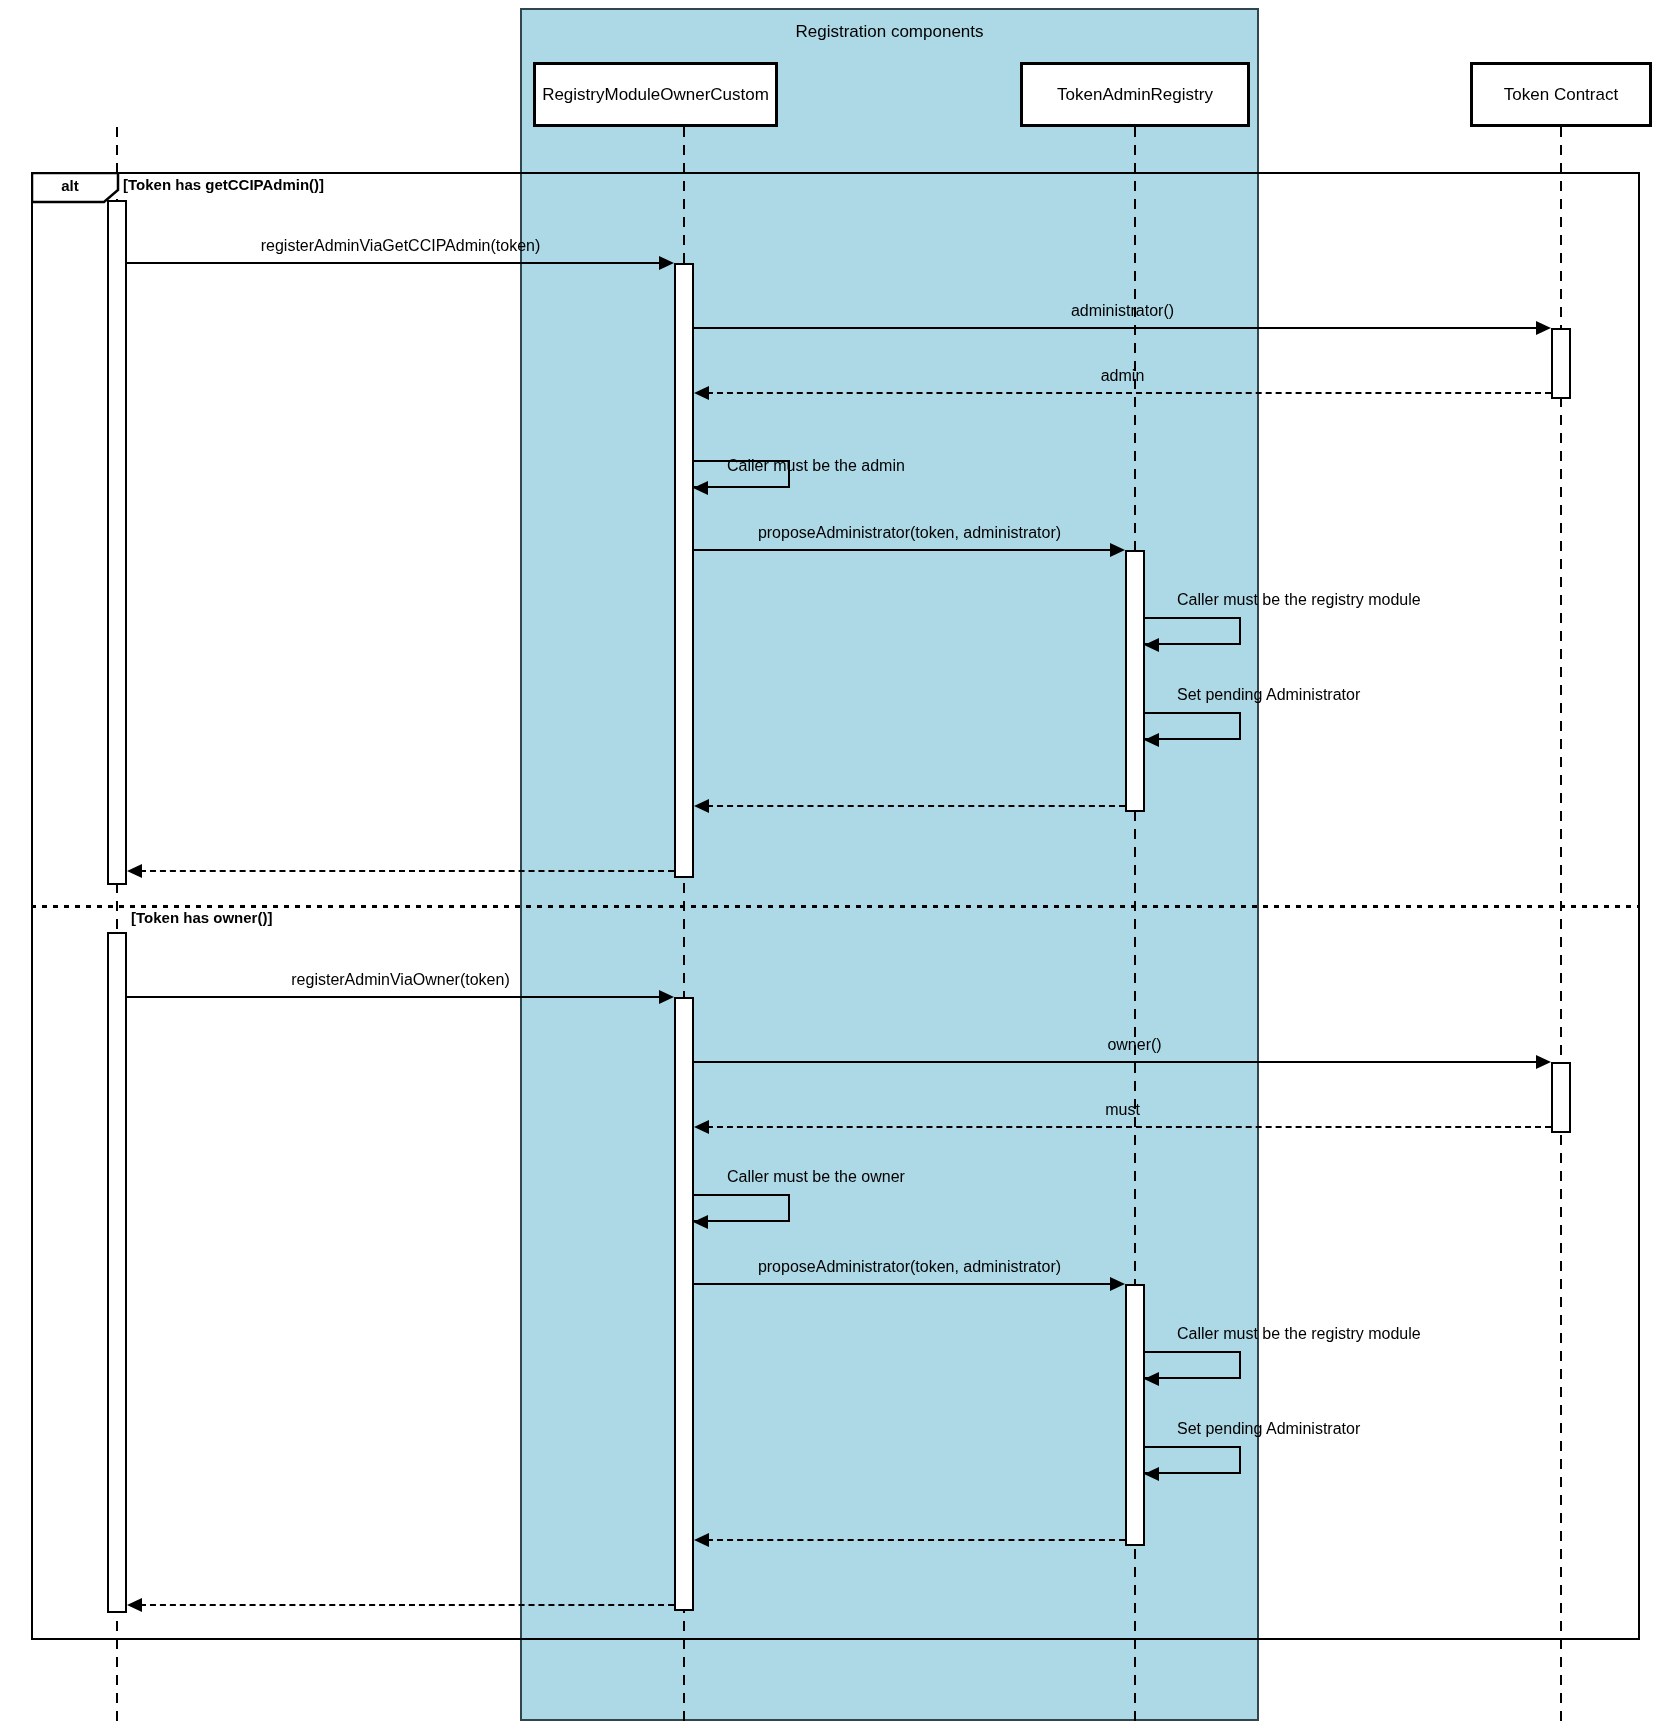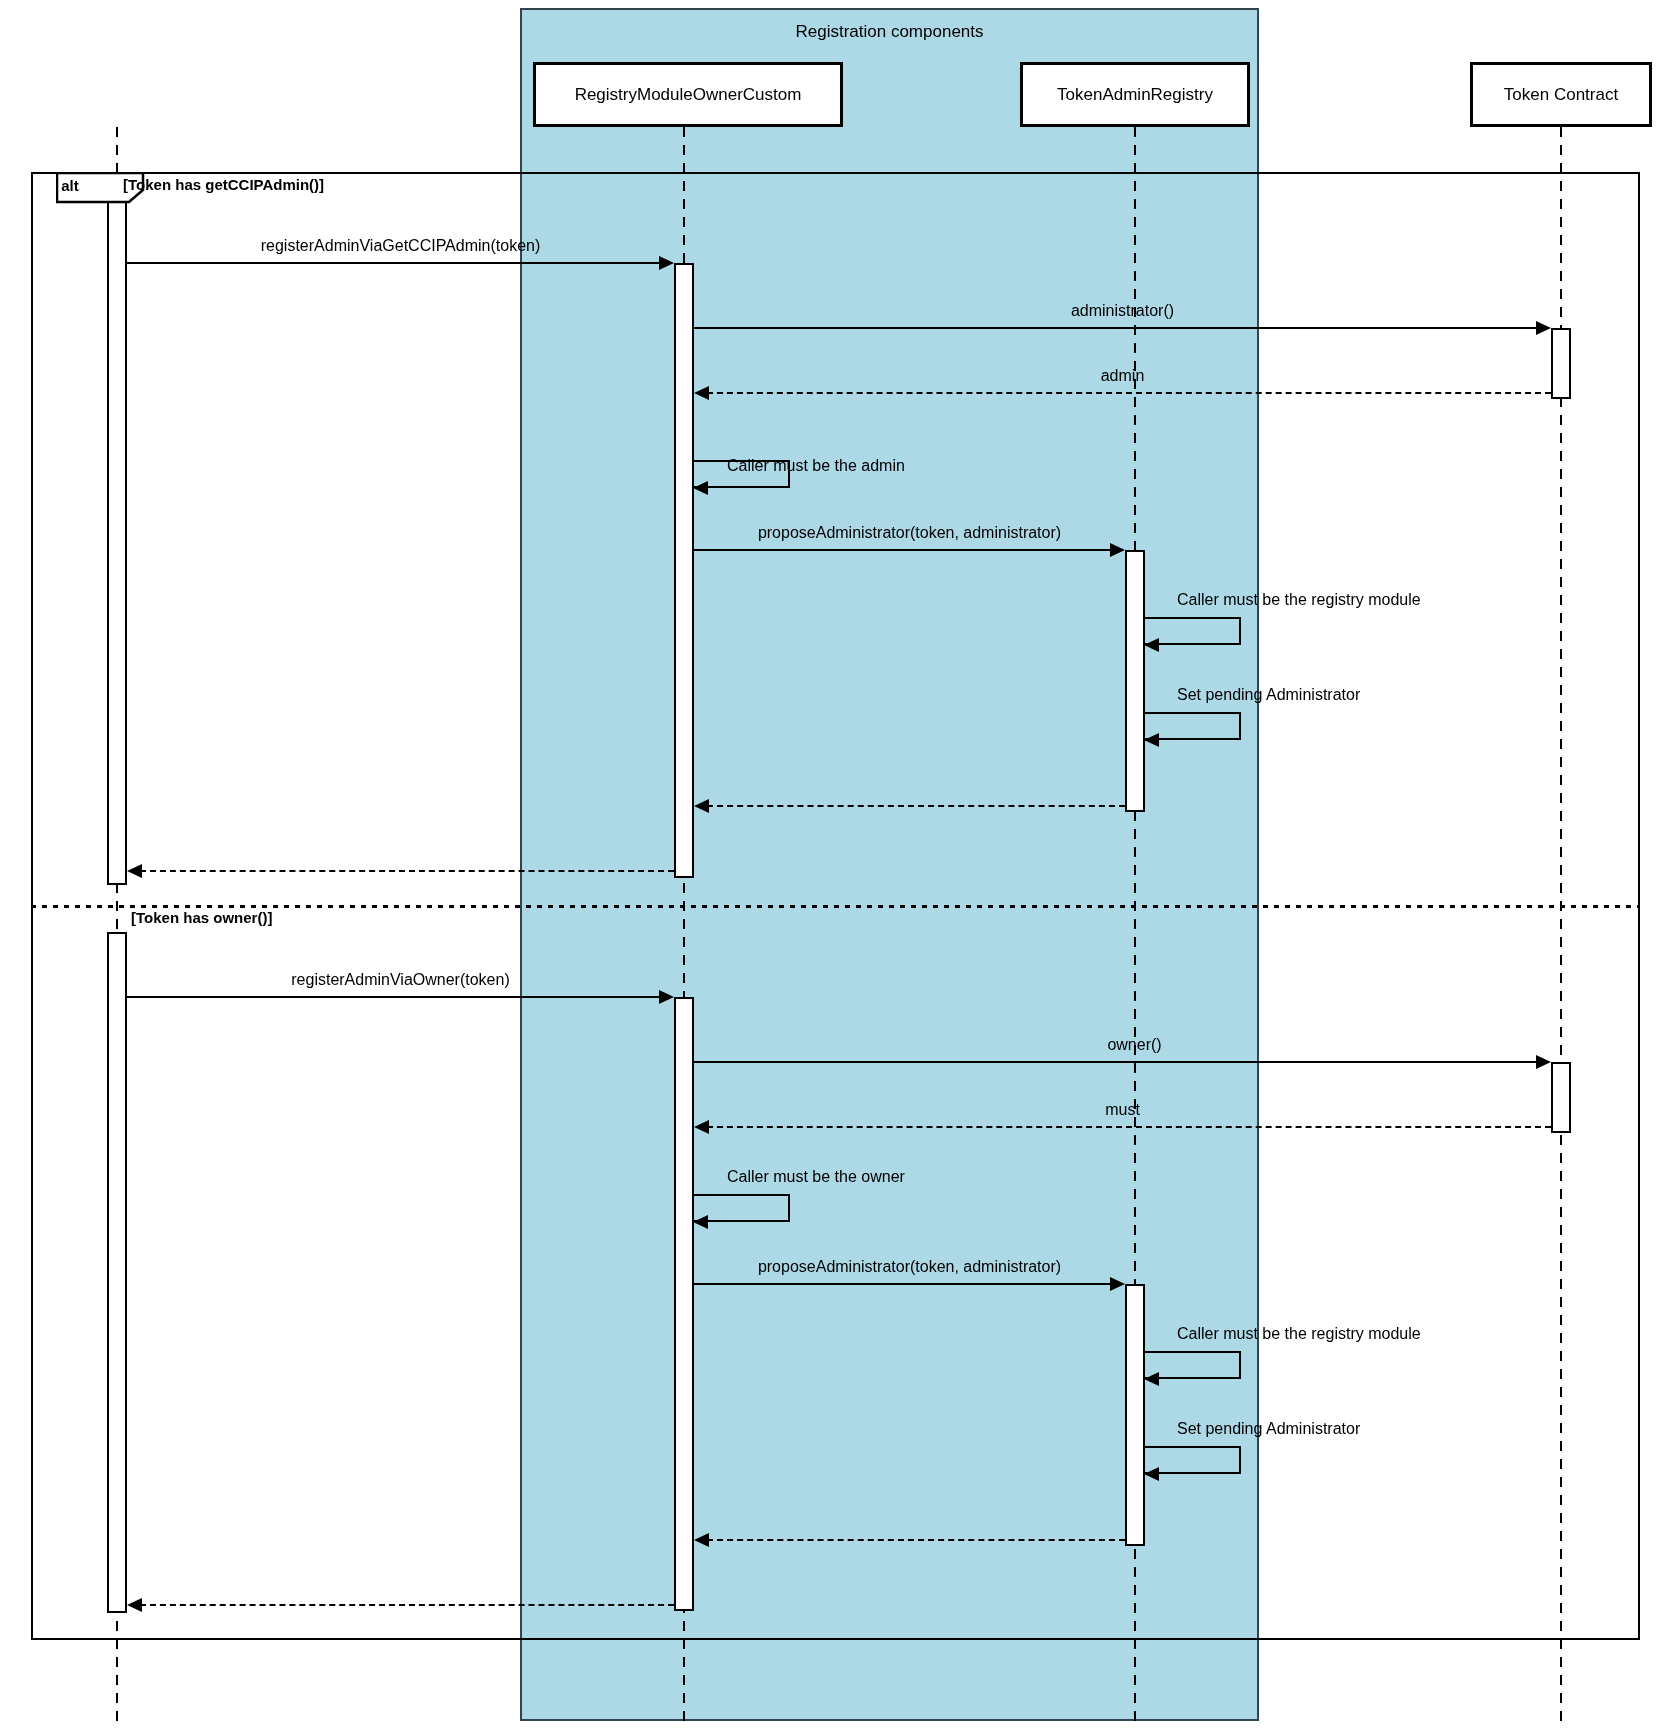--- a/index.html
+++ b/index.html
@@ -3,21 +3,21 @@
 <meta charset="utf-8">
 <style>
   html,body{margin:0;padding:0;background:#ffffff;}
   body{font-family:"Liberation Sans", sans-serif;}
   #stage{position:relative;width:1662px;height:1730px;background:#fff;overflow:hidden;}
   .group{position:absolute;box-sizing:border-box;border:2px solid #31454e;z-index:0;}
   .gtitle{position:absolute;text-align:center;font-weight:normal;font-size:17px;color:#000;z-index:1;}
   .frame{position:absolute;border:2.5px solid #000;box-sizing:border-box;z-index:1;background:transparent;}
   .divider{position:absolute;height:3px;z-index:2;
            background:repeating-linear-gradient(90deg,#000 0 5px,transparent 5px 11px);}
-  .pentagon{position:absolute;z-index:3;padding-left:25px;}
+  .pentagon{position:absolute;z-index:3;}
   .pentagon .op{position:absolute;left:0;top:0;width:78px;height:27px;display:flex;align-items:center;
                 justify-content:center;font-weight:bold;font-size:15px;color:#000;}
   .guard{position:absolute;font-weight:bold;font-size:15px;color:#000;white-space:nowrap;z-index:3;}
   .lifeline{position:absolute;width:2px;z-index:1;
             background:repeating-linear-gradient(180deg,#000 0 10px,transparent 10px 18px);}
   .pbox{position:absolute;background:#fff;border:3px solid #000;box-sizing:border-box;display:flex;
         align-items:center;justify-content:center;font-size:17px;color:#000;white-space:nowrap;z-index:4;}
   .bar{position:absolute;width:20px;background:#fff;border:2px solid #000;box-sizing:border-box;z-index:2;}
   .mline{position:absolute;height:0;border-top:2px solid #000;z-index:3;}
   .mline.dashed{border-top-style:dashed;}
@@ -37,21 +37,21 @@
     <div class="gtitle" style="left: 520px; top: 22px; width: 739px;">Registration components</div>
     <div class="frame" style="left: 31px; top: 172px; width: 1609px; height: 1468px;"></div>
     <div class="divider" style="left: 31px; top: 905px; width: 1609px;"></div>
     <div class="pentagon" style="left: 31px; top: 172px; width: 92px; height: 32px;"><svg width="92" height="32" xmlns="http://www.w3.org/2000/svg">
         <path d="M1,1 H87 V18 L73,30 H1 Z" fill="#ffffff" stroke="#000000" stroke-width="2.5"></path>
       </svg><div class="op">alt</div></div>
     <div class="guard" style="left: 123px; top: 176px;">[Token has getCCIPAdmin()]</div>
     <div class="guard" style="left: 131px; top: 909px;">[Token has owner()]</div>
     <div class="lifeline" style="left: 116px; top: 127px; height: 1598px;"></div>
     <div class="lifeline" style="left: 683px; top: 127px; height: 1598px;"></div>
-    <div class="pbox" style="left: 533px; top: 62px; width: 310px; height: 65px;">RegistryModuleOwnerCustom</div>
+    <div class="pbox" style="left: 533px; top: 62px; width: 245px; height: 65px;">RegistryModuleOwnerCustom</div>
     <div class="lifeline" style="left: 1134px; top: 127px; height: 1598px;"></div>
     <div class="pbox" style="left: 1020px; top: 62px; width: 230px; height: 65px;">TokenAdminRegistry</div>
     <div class="lifeline" style="left: 1560px; top: 127px; height: 1598px;"></div>
     <div class="pbox" style="left: 1470px; top: 62px; width: 182px; height: 65px;">Token Contract</div>
     <div class="bar" style="left: 107px; top: 200px; height: 685px;"></div>
     <div class="bar" style="left: 674px; top: 263px; height: 615px;"></div>
     <div class="bar" style="left: 1551px; top: 328px; height: 71px;"></div>
     <div class="bar" style="left: 1125px; top: 550px; height: 262px;"></div>
     <div class="bar" style="left: 107px; top: 932px; height: 681px;"></div>
     <div class="bar" style="left: 674px; top: 997px; height: 614px;"></div>

